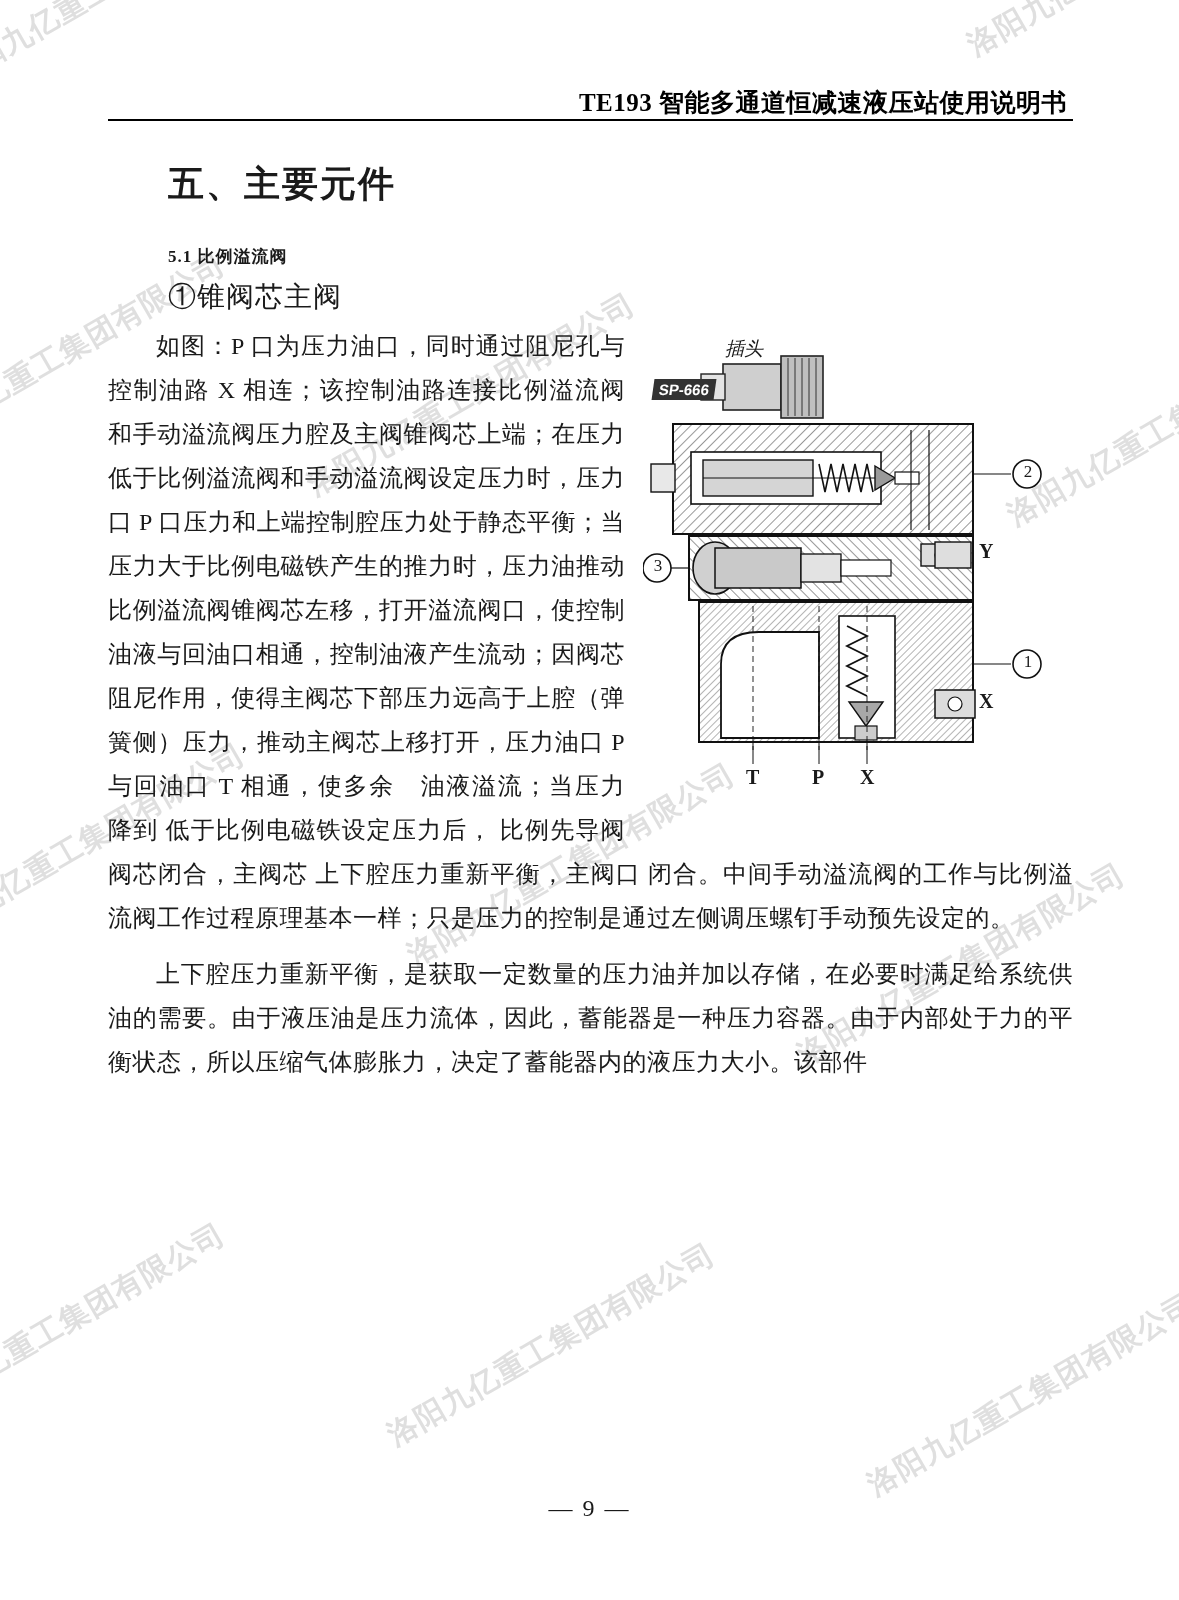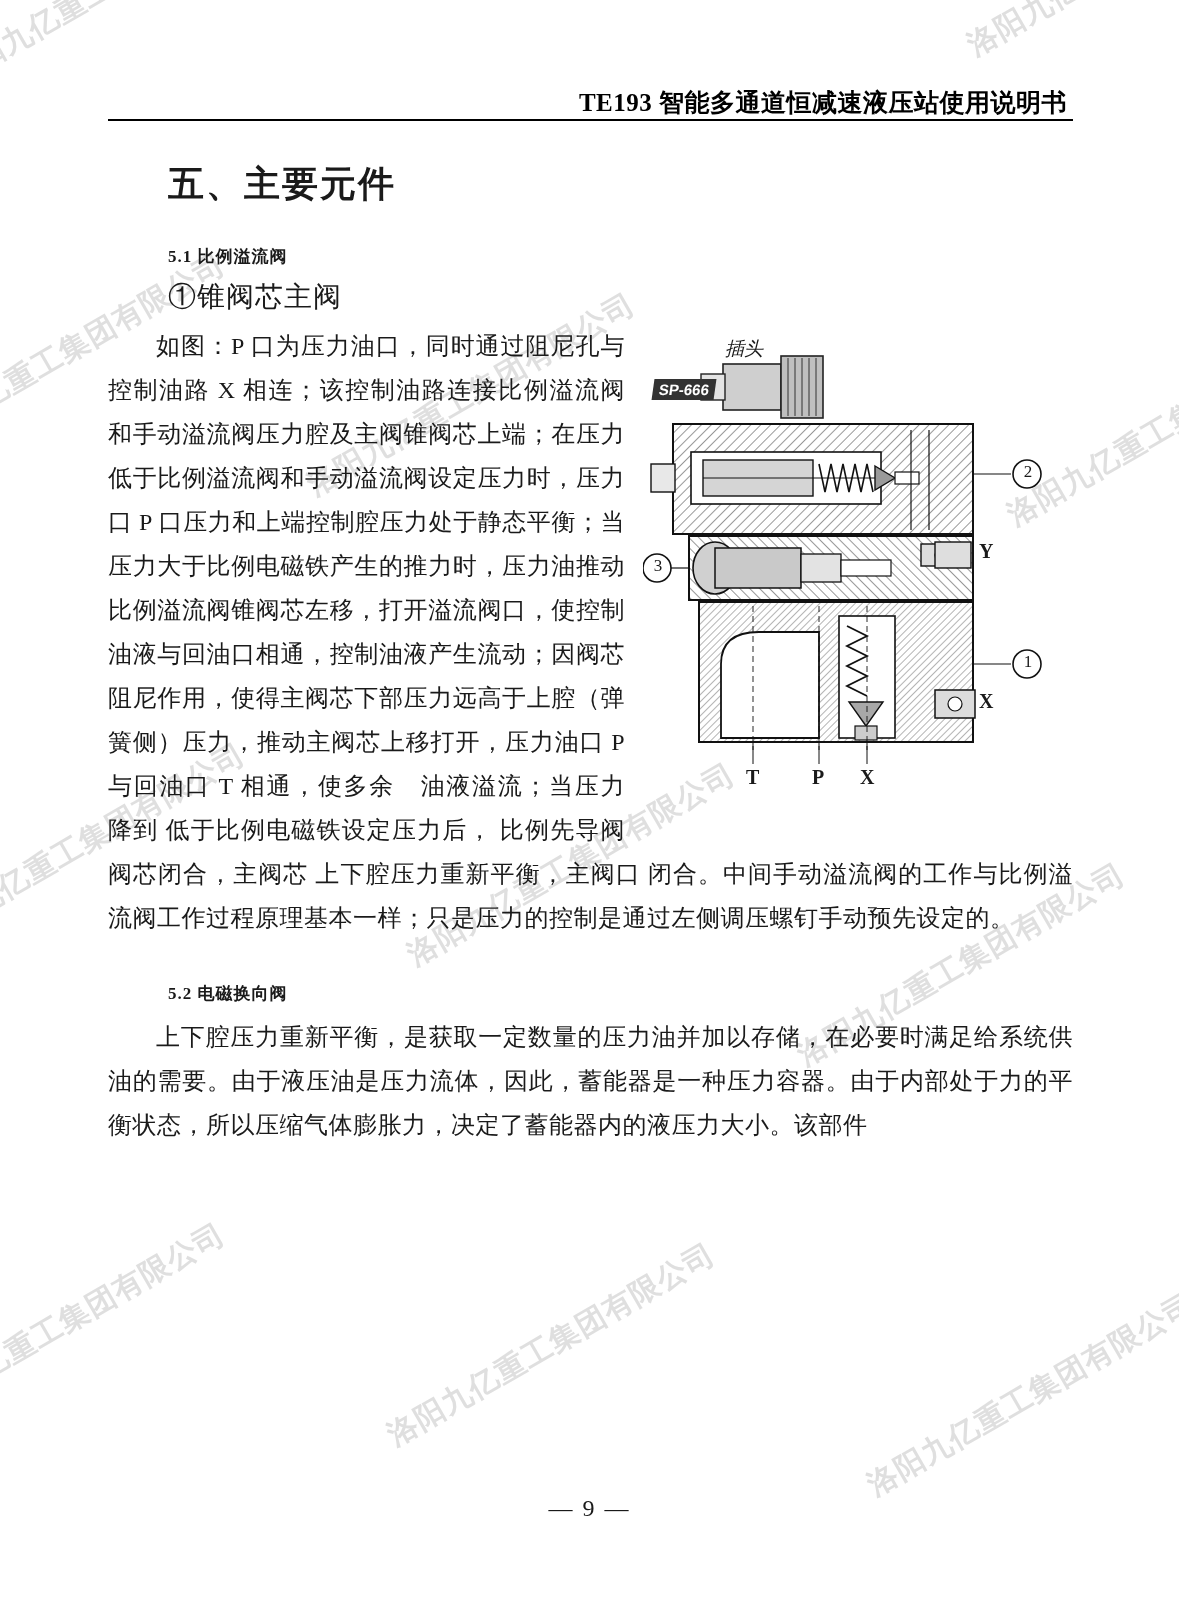--- a/index.html
+++ b/index.html
@@ -282,21 +282,20 @@
 
           <div style="position:absolute; left:103px; top:432px; font-size:20px; font-weight:bold;">T</div>
           <div style="position:absolute; left:169px; top:432px; font-size:20px; font-weight:bold;">P</div>
           <div style="position:absolute; left:217px; top:432px; font-size:20px; font-weight:bold;">X</div>
         </div>
       </div>
 
       <p class="para indent">如图：P 口为压力油口，同时通过阻尼孔与控制油路 X 相连；该控制油路连接比例溢流阀和手动溢流阀压力腔及主阀锥阀芯上端；在压力低于比例溢流阀和手动溢流阀设定压力时，压力口 P 口压力和上端控制腔压力处于静态平衡；当压力大于比例电磁铁产生的推力时，压力油推动比例溢流阀锥阀芯左移，打开溢流阀口，使控制油液与回油口相通，控制油液产生流动；因阀芯阻尼作用，使得主阀芯下部压力远高于上腔（弹簧侧）压力，推动主阀芯上移打开，压力油口 P 与回油口 T 相通，使多余　油液溢流；当压力降到 低于比例电磁铁设定压力后， 比例先导阀阀芯闭合，主阀芯 上下腔压力重新平衡，主阀口 闭合。中间手动溢流阀的工作与比例溢流阀工作过程原理基本一样；只是压力的控制是通过左侧调压螺钉手动预先设定的。</p>
     </div>
 
-    <h3 class="subsec">5.2 电磁换向阀</h3>
 
     <p class="para indent">上下腔压力重新平衡，是获取一定数量的压力油并加以存储，在必要时满足给系统供油的需要。由于液压油是压力流体，因此，蓄能器是一种压力容器。由于内部处于力的平衡状态，所以压缩气体膨胀力，决定了蓄能器内的液压力大小。该部件</p>
 
   </div>
 
   <div class="footer">
     <span>— 9 —</span>
   </div>
 
 </div>

